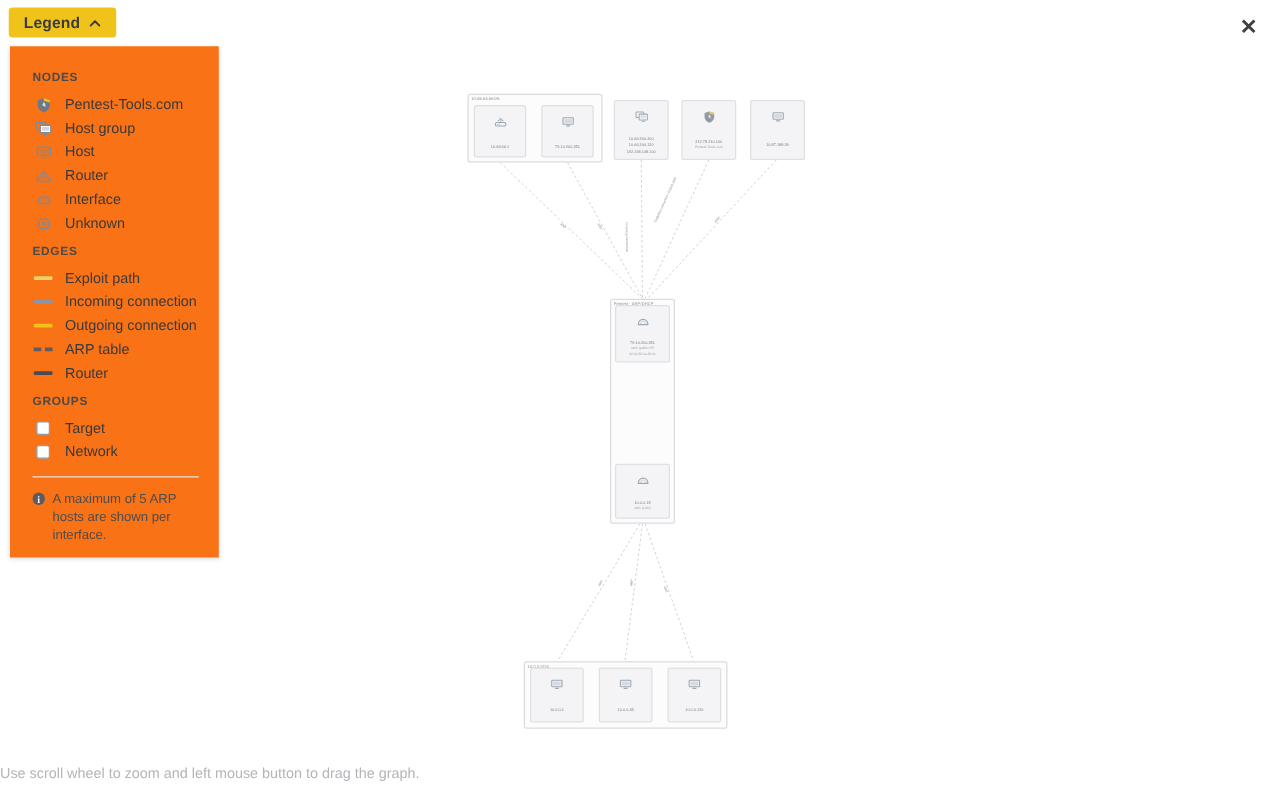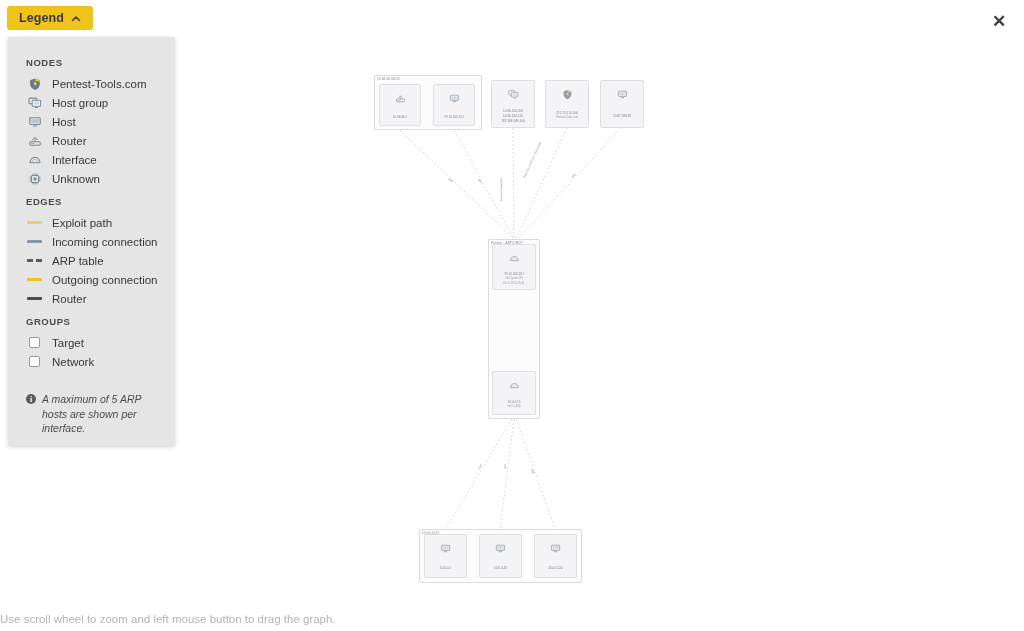--- a/index.html
+++ b/index.html
@@ -41,21 +41,21 @@
     height: 10px;
     display: inline-block;
   }
 
   
   #legend-panel {
     position: absolute;
     left: 8px;
     top: 37px;
     width: 167px;
-    background: #e5e5e5;
+    background: #f97316;
     box-shadow: 0 1px 4px rgba(0,0,0,0.18);
     padding: 12px 0 10px 0;
     box-sizing: border-box;
   }
   .legend-section-title {
     font-size: 9.5px;
     font-weight: bold;
     color: #4a4a4a;
     letter-spacing: .55px;
     padding: 8px 0 6px 18px;
@@ -106,21 +106,20 @@
   }
   #legend-note {
     display: flex;
     padding: 10px 14px 0 18px;
     gap: 6px;
   }
   #legend-note .note-text {
     font-size: 10.5px;
     color: #4c4c4e;
     line-height: 14.5px;
-    font-style: italic;
   }
   .info-dot {
     width: 10px;
     height: 10px;
     border-radius: 50%;
     background: #5c5c60;
     color: #fff;
     font-size: 8px;
     font-weight: bold;
     display: flex;
@@ -319,29 +318,29 @@
         <span class="lbl">Exploit path</span>
       </div>
       <div class="legend-row">
         <span class="ic">
           <span class="edge-swatch" style="background: rgb(138, 149, 165);"></span>
         </span>
         <span class="lbl">Incoming connection</span>
       </div>
       <div class="legend-row">
         <span class="ic">
+          <span class="edge-swatch" style="background: rgb(240, 195, 27);"></span>
+        </span>
+        <span class="lbl">Outgoing connection</span>
+      </div>
+      <div class="legend-row">
+        <span class="ic">
           <span class="edge-dashed" style="border-top-color: rgb(92, 92, 98);"></span>
         </span>
         <span class="lbl">ARP table</span>
-      </div>
-      <div class="legend-row">
-        <span class="ic">
-          <span class="edge-swatch" style="background: rgb(240, 195, 27);"></span>
-        </span>
-        <span class="lbl">Outgoing connection</span>
       </div>
       <div class="legend-row">
         <span class="ic">
           <span class="edge-swatch" style="background: rgb(74, 74, 80);"></span>
         </span>
         <span class="lbl">Router</span>
       </div>
       <div class="legend-section-title">GROUPS</div>
       <div class="legend-row">
         <span class="ic">

